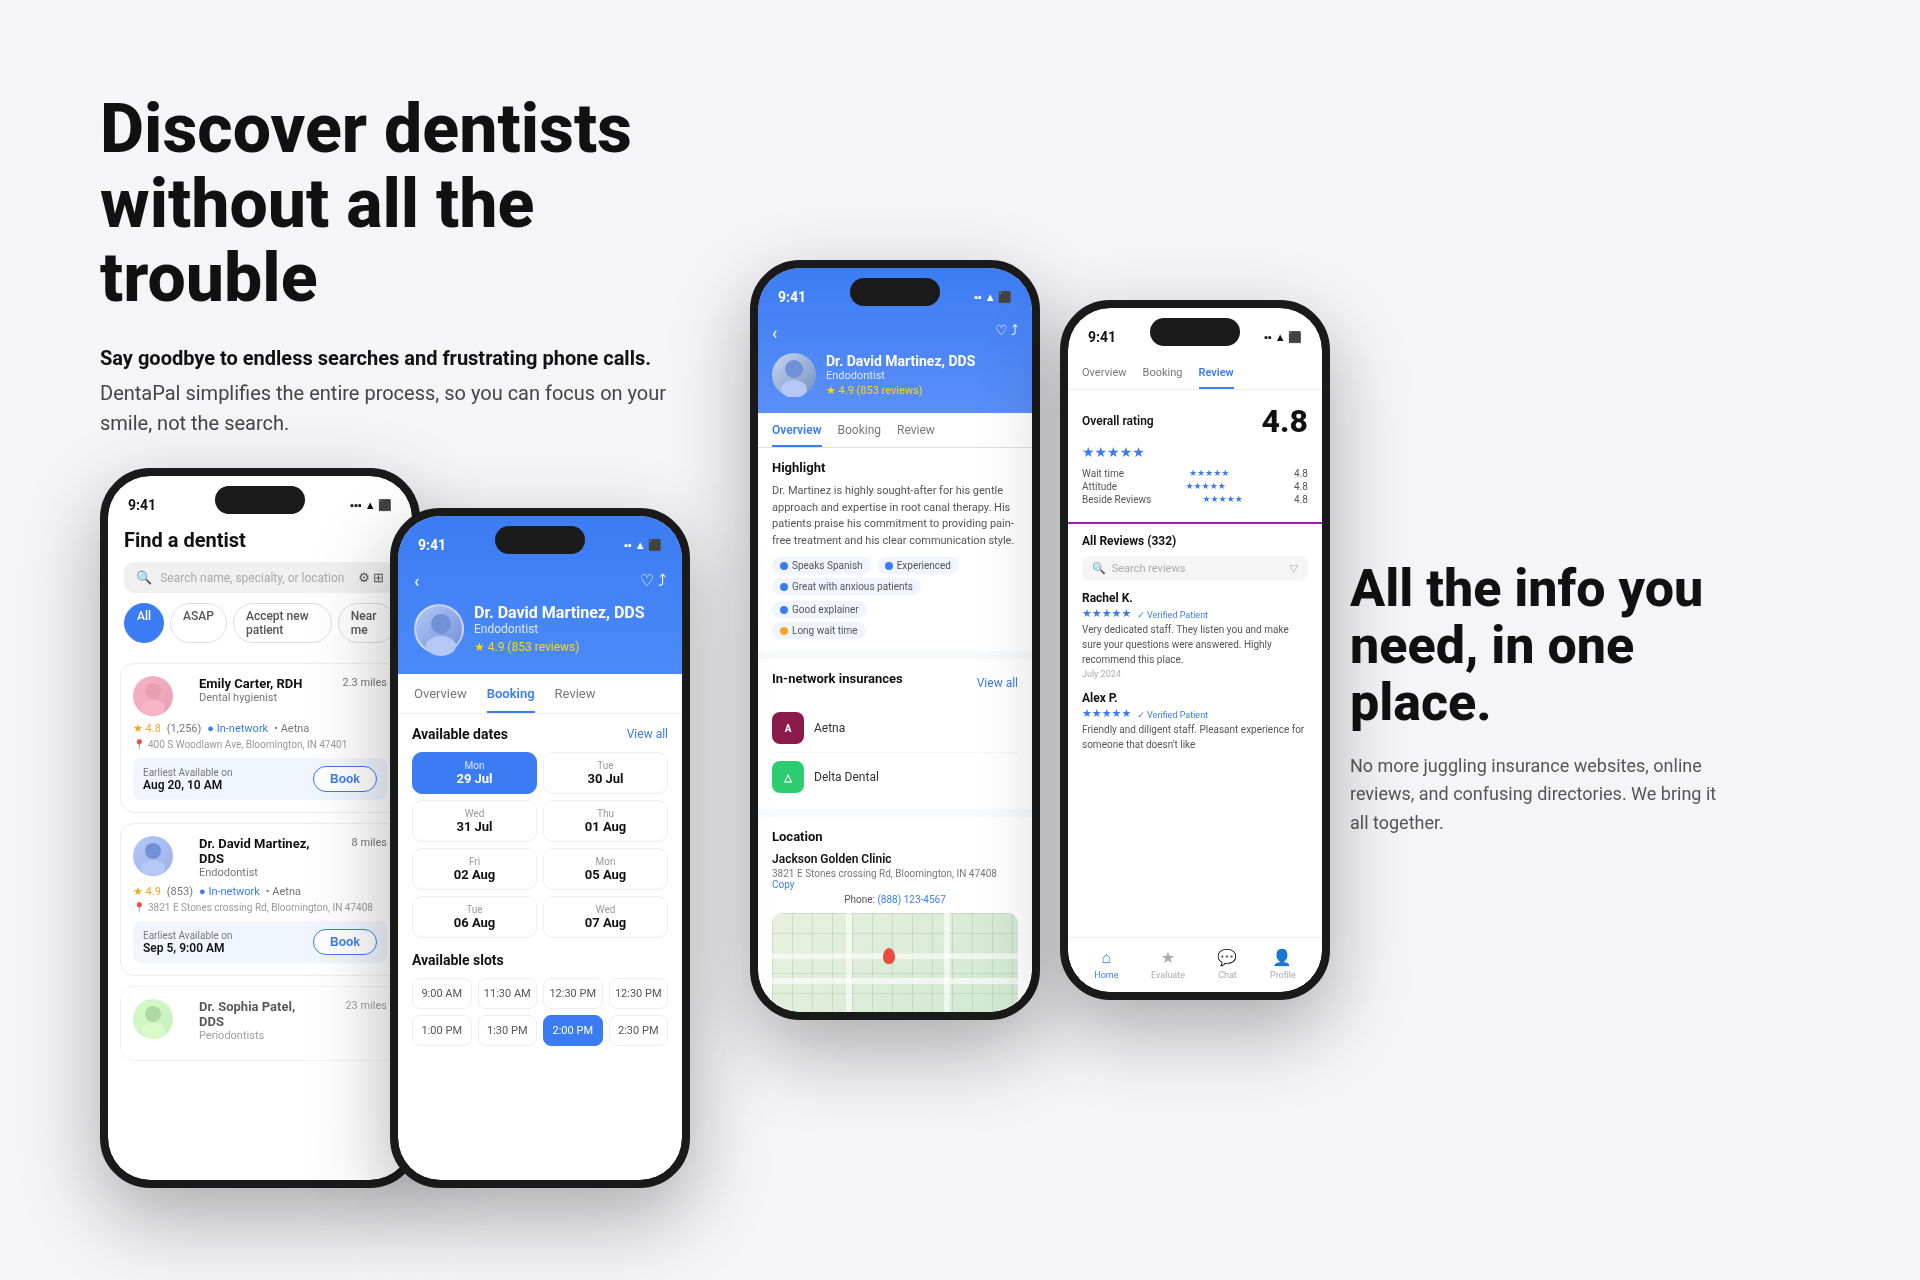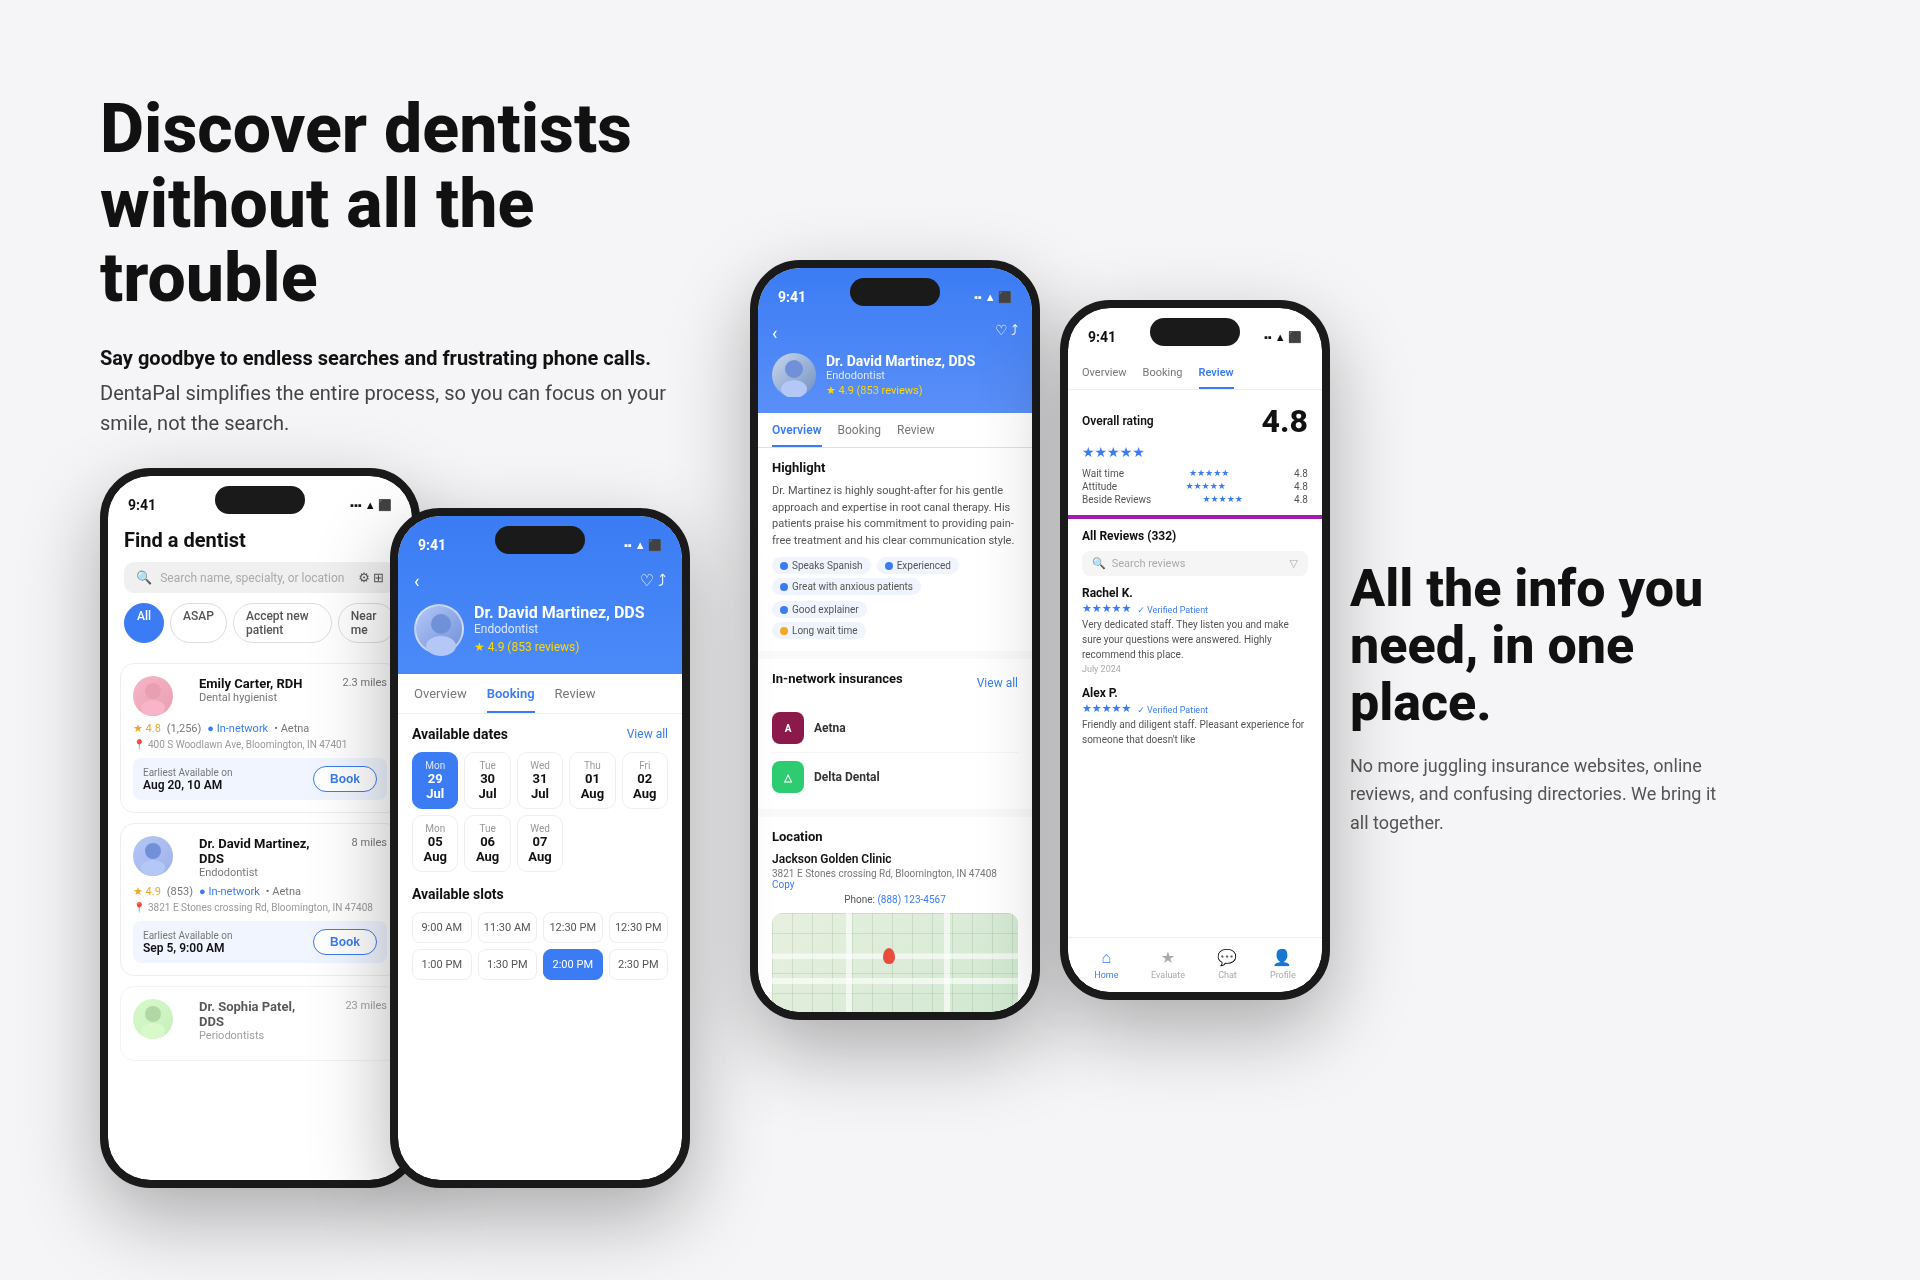--- a/index.html
+++ b/index.html
@@ -251,21 +251,21 @@
     .section-title-row {
       display: flex;
       justify-content: space-between;
       align-items: center;
       margin-bottom: 10px;
     }
     .section-title { font-size: 14px; font-weight: 700; color: #111; }
     .view-all { font-size: 12px; color: #3b7cf4; }
     .date-grid {
       display: grid;
-      grid-template-columns: repeat(5, 1fr);
+      grid-template-columns: repeat(2, 1fr);
       gap: 6px;
       margin-bottom: 14px;
     }
     .date-cell {
       background: #fff;
       border: 1px solid #eee;
       border-radius: 10px;
       padding: 7px 5px;
       text-align: center;
     }
@@ -410,21 +410,21 @@
       height: 32px;
       border-radius: 8px;
       display: flex;
       align-items: center;
       justify-content: center;
       font-size: 10px;
       font-weight: 700;
     }
     .aetna-logo { background: #8b1a4a; color: #fff; }
     .delta-logo { background: #2ecc71; color: #fff; }
-    .insurance-name { font-size: 12px; font-weight: 700; color: #333; }
+    .insurance-name { font-size: 12px; font-weight: 400; color: #333; }
 
     .location-section { padding: 12px 14px; background: #fff; margin-bottom: 8px; }
     .clinic-name { font-size: 12px; font-weight: 600; color: #111; margin-bottom: 2px; }
     .clinic-address { font-size: 10px; color: #777; margin-bottom: 4px; }
     .copy-link { color: #3b7cf4; font-size: 10px; }
     .clinic-phone { font-size: 10px; color: #555; margin-bottom: 8px; text-align: center; }
     .phone-blue { color: #3b7cf4; }
     .map-placeholder {
       width: 100%;
       height: 100px;
@@ -457,22 +457,22 @@
     .reviews-tabs {
       display: flex;
       gap: 16px;
       padding: 10px 14px 0;
       border-bottom: 1px solid #eee;
     }
     .r-tab { font-size: 11px; color: #777; padding-bottom: 8px; cursor: pointer; }
     .r-tab.active { color: #3b7cf4; border-bottom: 2px solid #3b7cf4; font-weight: 600; }
 
     .overall-rating-section {
-      padding: 12px 14px 8px;
-      border-bottom: 4px solid #a21caf;
+      padding: 12px 14px 15px;
+      border-bottom: 2px solid #a21caf;
     }
     .rating-row { display: flex; justify-content: space-between; align-items: center; margin-bottom: 4px; }
     .rating-label { font-size: 12px; font-weight: 600; color: #111; }
     .rating-score { font-size: 32px; font-weight: 800; color: #111; }
     .stars-row { color: #3b7cf4; font-size: 14px; }
     .sub-rating-row { display: flex; justify-content: space-between; margin-bottom: 2px; }
     .sub-label { font-size: 10px; color: #555; }
     .sub-score { font-size: 10px; color: #555; }
     .sub-stars { color: #3b7cf4; font-size: 9px; }
 

